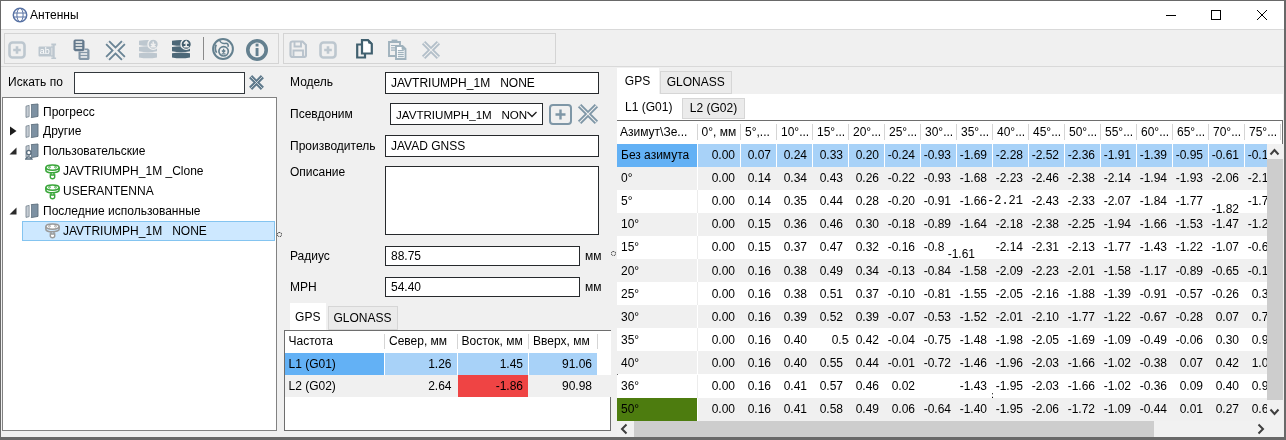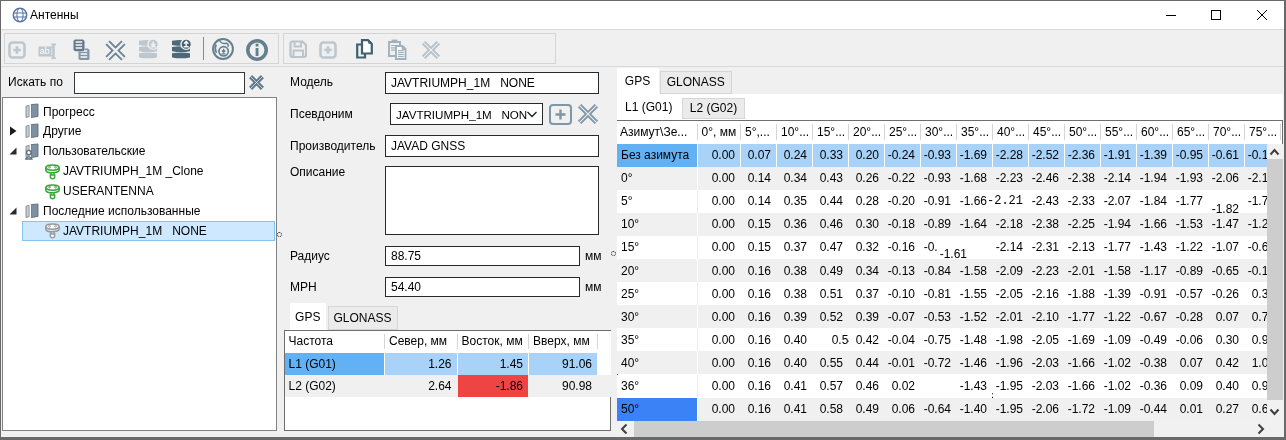--- a/index.html
+++ b/index.html
@@ -380,21 +380,21 @@
 <div class="abs" style="left:617.0px;top:235.9px;width:649.8px;height:23.1px;background:#ffffff;overflow:hidden;">
 <div class="abs grhdr" style="left:0;top:0;width:79.5px;height:23.1px;background:#ffffff;">15°</div>
 <div class="abs" style="left:79.5px;top:0;width:1px;height:23.1px;background:#ececec;"></div>
 <div class="abs gcell" style="left:80.5px;top:0;width:42.5px;height:23.1px;background:#ffffff;">0.00</div>
 <div class="abs gcell" style="left:124.0px;top:0;width:35.0px;height:23.1px;background:#ffffff;">0.15</div>
 <div class="abs gcell" style="left:160.0px;top:0;width:35.0px;height:23.1px;background:#ffffff;">0.37</div>
 <div class="abs gcell" style="left:196.0px;top:0;width:35.0px;height:23.1px;background:#ffffff;">0.47</div>
 <div class="abs gcell" style="left:232.0px;top:0;width:35.0px;height:23.1px;background:#ffffff;">0.32</div>
 <div class="abs gcell" style="left:268.0px;top:0;width:35.0px;height:23.1px;background:#ffffff;">-0.16</div>
 <div class="abs gcell" style="left:304.0px;top:0;width:35.0px;height:23.1px;background:#ffffff;">-0.87</div>
-<div class="abs gcell" style="left:320px;top:0;width:35.0px;height:36px;background:#ffffff;">-1.61</div>
+<div class="abs gcell" style="left:328px;top:0;width:35.0px;height:36px;background:#ffffff;">-1.61</div>
 <div class="abs gcell" style="left:376.0px;top:0;width:35.0px;height:23.1px;background:#ffffff;">-2.14</div>
 <div class="abs gcell" style="left:412.0px;top:0;width:35.0px;height:23.1px;background:#ffffff;">-2.31</div>
 <div class="abs gcell" style="left:448.0px;top:0;width:35.0px;height:23.1px;background:#ffffff;">-2.13</div>
 <div class="abs gcell" style="left:484.0px;top:0;width:35.0px;height:23.1px;background:#ffffff;">-1.77</div>
 <div class="abs gcell" style="left:520.0px;top:0;width:35.0px;height:23.1px;background:#ffffff;">-1.43</div>
 <div class="abs gcell" style="left:556.0px;top:0;width:35.0px;height:23.1px;background:#ffffff;">-1.22</div>
 <div class="abs gcell" style="left:592.0px;top:0;width:35.0px;height:23.1px;background:#ffffff;">-1.07</div>
 <div class="abs gcell" style="left:628.0px;top:0;width:35.0px;height:23.1px;background:#ffffff;">-0.67</div>
 </div>
 <div class="abs" style="left:617.0px;top:259.0px;width:649.8px;height:23.1px;background:#f0f0f0;overflow:hidden;">
@@ -511,21 +511,21 @@
 <div class="abs gcell" style="left:376.0px;top:0;width:35.0px;height:23.1px;background:#ffffff;">-1.95</div>
 <div class="abs gcell" style="left:412.0px;top:0;width:35.0px;height:23.1px;background:#ffffff;">-2.03</div>
 <div class="abs gcell" style="left:448.0px;top:0;width:35.0px;height:23.1px;background:#ffffff;">-1.66</div>
 <div class="abs gcell" style="left:484.0px;top:0;width:35.0px;height:23.1px;background:#ffffff;">-1.02</div>
 <div class="abs gcell" style="left:520.0px;top:0;width:35.0px;height:23.1px;background:#ffffff;">-0.36</div>
 <div class="abs gcell" style="left:556.0px;top:0;width:35.0px;height:23.1px;background:#ffffff;">0.09</div>
 <div class="abs gcell" style="left:592.0px;top:0;width:35.0px;height:23.1px;background:#ffffff;">0.40</div>
 <div class="abs gcell" style="left:628.0px;top:0;width:35.0px;height:23.1px;background:#ffffff;">0.93</div>
 </div>
 <div class="abs" style="left:617.0px;top:397.6px;width:649.8px;height:23.1px;background:#f0f0f0;overflow:hidden;">
-<div class="abs grhdr" style="left:0;top:0;width:79.5px;height:23.1px;background:#3b82f6;">50°</div>
+<div class="abs grhdr" style="left:0;top:0;width:79.5px;height:23.1px;background:#4d7c0f;">50°</div>
 <div class="abs" style="left:79.5px;top:0;width:1px;height:23.1px;background:#ffffff;"></div>
 <div class="abs gcell" style="left:80.5px;top:0;width:42.5px;height:23.1px;background:#f0f0f0;">0.00</div>
 <div class="abs gcell" style="left:124.0px;top:0;width:35.0px;height:23.1px;background:#f0f0f0;">0.16</div>
 <div class="abs gcell" style="left:160.0px;top:0;width:35.0px;height:23.1px;background:#f0f0f0;">0.41</div>
 <div class="abs gcell" style="left:196.0px;top:0;width:35.0px;height:23.1px;background:#f0f0f0;">0.58</div>
 <div class="abs gcell" style="left:232.0px;top:0;width:35.0px;height:23.1px;background:#f0f0f0;">0.49</div>
 <div class="abs gcell" style="left:268.0px;top:0;width:35.0px;height:23.1px;background:#f0f0f0;">0.06</div>
 <div class="abs gcell" style="left:304.0px;top:0;width:35.0px;height:23.1px;background:#f0f0f0;">-0.64</div>
 <div class="abs gcell" style="left:340.0px;top:0;width:35.0px;height:23.1px;background:#f0f0f0;">-1.40</div>
 <div class="abs gcell" style="left:376.0px;top:0;width:35.0px;height:23.1px;background:#f0f0f0;">-1.95</div>

